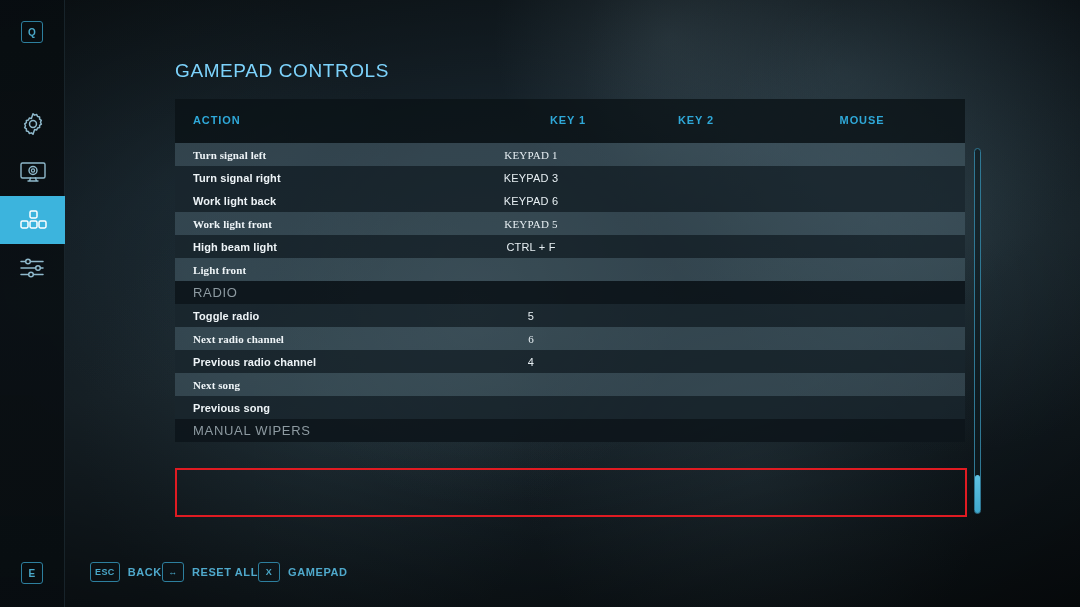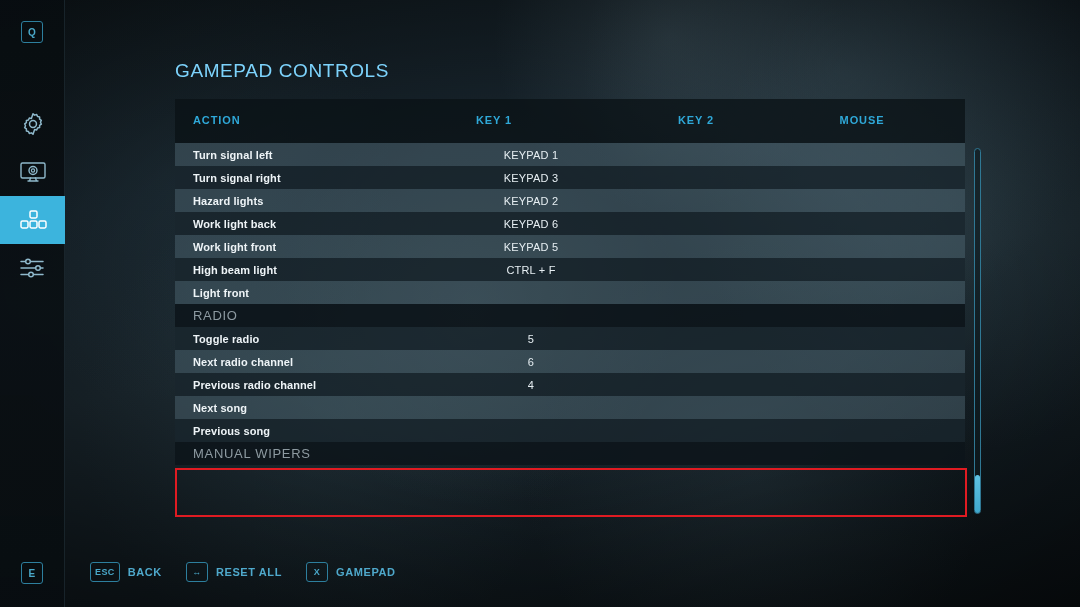--- a/index.html
+++ b/index.html
@@ -120,34 +120,34 @@
   }
   .th {
     position: absolute;
     top: 15px;
     font-size: 11px;
     font-weight: bold;
     color: #2fa8d8;
     letter-spacing: 0.9px;
   }
   .th-action { left: 18px; }
-  .th-key1   { left: 301px; width: 110px; text-align: left; }
+  .th-key1   { left: 301px; width: 110px; text-align: right; }
   .th-key2   { left: 466px; width: 110px; text-align: center; }
   .th-mouse  { left: 632px; width: 110px; text-align: center; }
 
   .rows { position: relative; }
 
   .row {
     position: relative;
     height: 23px;
     display: flex;
     align-items: center;
   }
   .row.odd  { background: rgba(25,38,45,0.80); }
-  .row.even { background: rgba(74,98,110,0.52); }
+  .row.even { background: rgba(74,98,110,0.52); font-family: Liberation Serif, serif; }
   .row.section {
     background: rgba(13,21,26,0.88);
     height: 23px;
   }
 
   .cell-action {
     position: absolute;
     left: 18px;
     font-size: 11px;
     font-weight: bold;
@@ -212,21 +212,20 @@
     border-radius: 3px;
     background: linear-gradient(180deg, #5fc3e4 0%, #3fa7cc 100%);
   }
 
   
   .hints {
     position: absolute;
     left: 90px; top: 562px;
     display: flex;
     align-items: center;
-    gap: 24px;
   }
   .hint {
     display: flex;
     align-items: center;
     gap: 8px;
     cursor: pointer;
   }
   .hint-key {
     min-width: 22px;
     height: 20px;
@@ -326,26 +325,20 @@
           <div class="cell-key1">KEYPAD 1</div>
           <div class="cell-key2"></div>
           <div class="cell-mouse"></div>
         </div>
         <div class="row odd">
           <div class="cell-action">Turn signal right</div>
           <div class="cell-key1">KEYPAD 3</div>
           <div class="cell-key2"></div>
           <div class="cell-mouse"></div>
         </div>
-        <div class="row even">
-          <div class="cell-action">Hazard lights</div>
-          <div class="cell-key1">KEYPAD 2</div>
-          <div class="cell-key2"></div>
-          <div class="cell-mouse"></div>
-        </div>
         <div class="row odd">
           <div class="cell-action">Work light back</div>
           <div class="cell-key1">KEYPAD 6</div>
           <div class="cell-key2"></div>
           <div class="cell-mouse"></div>
         </div>
         <div class="row even">
           <div class="cell-action">Work light front</div>
           <div class="cell-key1">KEYPAD 5</div>
           <div class="cell-key2"></div>

